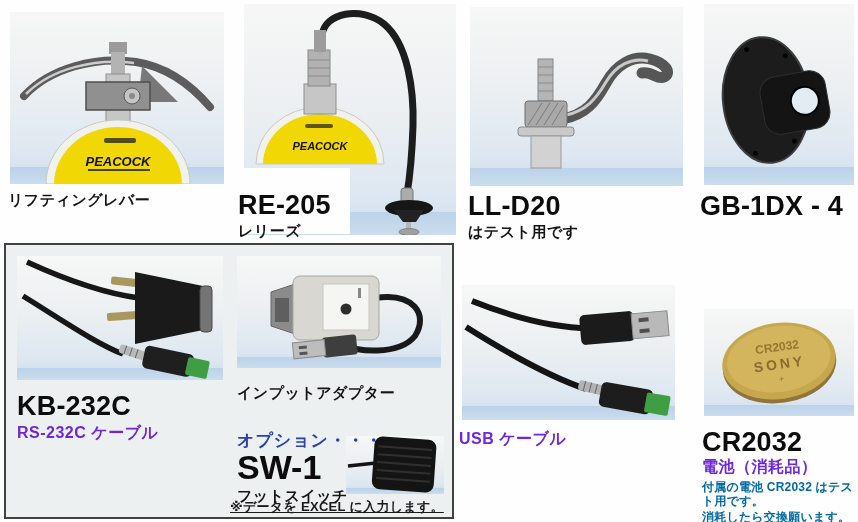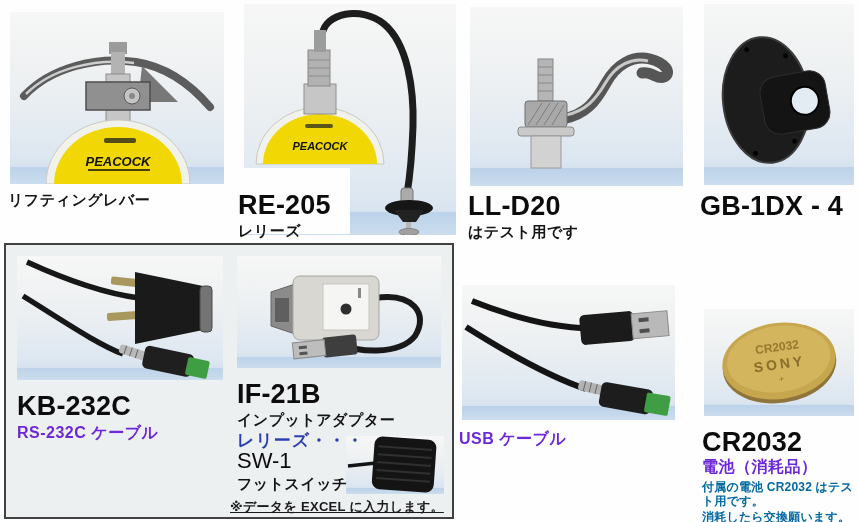--- a/index.html
+++ b/index.html
@@ -3,21 +3,21 @@
 <meta charset="utf-8">
 <style>
   html,body{margin:0;padding:0;background:#fff;}
   #page{position:relative;width:858px;height:522px;background:#fefefe;overflow:hidden;
         font-family:"Liberation Sans","DejaVu Sans",sans-serif;color:#0d0d0d;}
   .photo{position:absolute;z-index:2;
         background:linear-gradient(180deg,#f6f7f6 0%,#edf0f2 42%,#dde7f1 84%,#d6e2ef 90%,#bcd2e9 90%,#cbddee 100%);}
   .photo svg{position:absolute;left:0;top:0;width:100%;height:100%;}
   .label{position:absolute;z-index:4;line-height:1;}
   .model{font-weight:bold;font-size:27px;letter-spacing:0.2px;color:#0c0c0c;}
-  .model-sm{font-weight:normal;font-size:22px;color:#0c0c0c;}
+  .model-sm{font-weight:bold;font-size:34px;color:#0c0c0c;}
   .jp{font-size:15px;font-weight:600;color:#141414;margin-top:4px;letter-spacing:0.5px;}
   .jp-bold{font-size:16px;font-weight:bold;color:#6d28d9;margin-top:5px;letter-spacing:0.5px;}
   .option{position:absolute;z-index:4;font-size:17px;font-weight:bold;color:#2b3fae;letter-spacing:1px;}
   .note{position:absolute;z-index:4;font-size:13px;font-weight:600;color:#1a1a1a;letter-spacing:0.3px;text-decoration:underline;}
   .small-note{font-size:12px;font-weight:600;color:#0369a1;line-height:1.15;margin-top:2px;letter-spacing:0.2px;}
   #option-box{position:absolute;left:4px;top:243px;width:450px;height:276px;box-sizing:border-box;
         border:2px solid #414141;background:#edf0f1;z-index:1;}
   #re-patch{position:absolute;left:244px;top:168px;width:106px;height:66px;background:#fefefe;z-index:3;}
 </style>
 </head>
@@ -213,25 +213,24 @@
   <div class="label" style="left:700px;top:193px">
     <div class="model">GB-1DX - 4</div>
   </div>
 
   <div class="label" style="left:17px;top:393px">
     <div class="model">KB-232C</div>
     <div class="jp-bold">RS-232C ケーブル</div>
   </div>
 
   <div class="label" style="left:237px;top:381px">
-    <div class="model">IF-21B</div>
     <div class="jp">インプットアダプター</div>
   </div>
 
-  <div class="option" style="left:237px;top:429px">レリーズ・・・</div>
+  <div class="option" style="left:237px;top:429px">オプション・・・</div>
 
   <div class="label" style="left:237px;top:450px">
     <div class="model-sm">SW-1</div>
     <div class="jp">フットスイッチ</div>
   </div>
 
   <div class="note" style="left:230px;top:498px">※データを EXCEL に入力します。</div>
 
   <div class="label" style="left:459px;top:426px">
     <div class="jp-bold">USB ケーブル</div>

